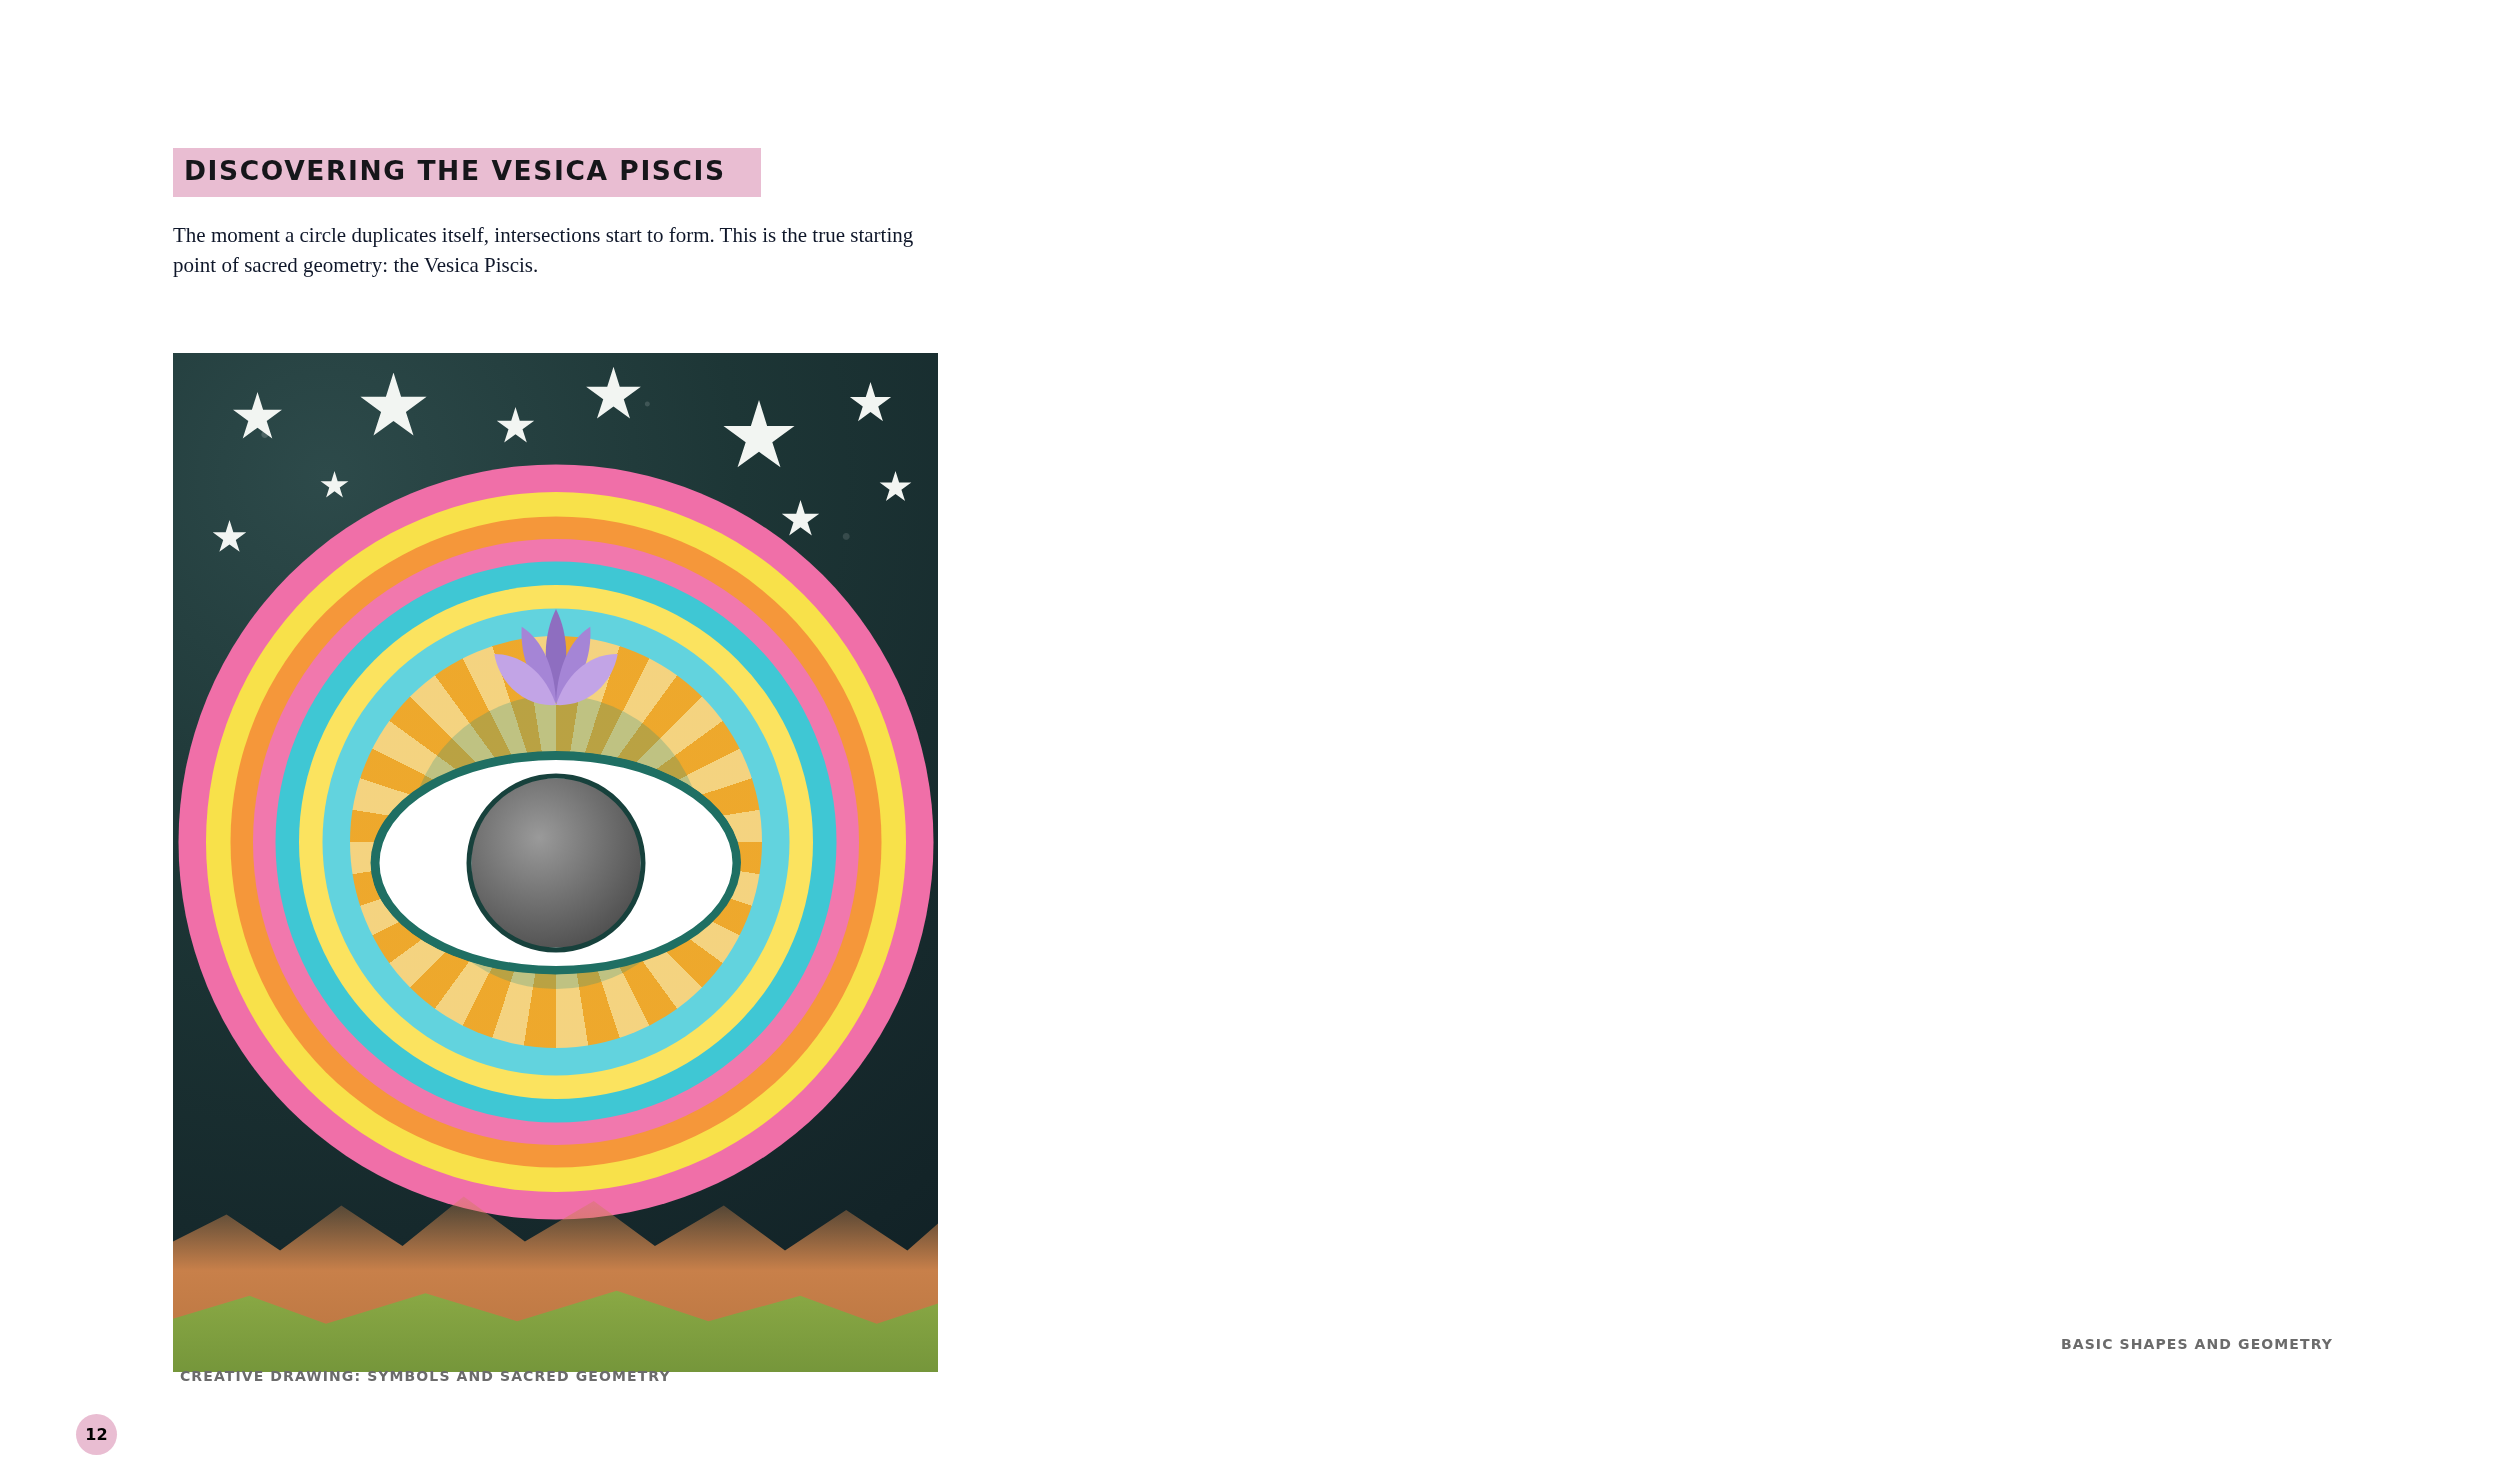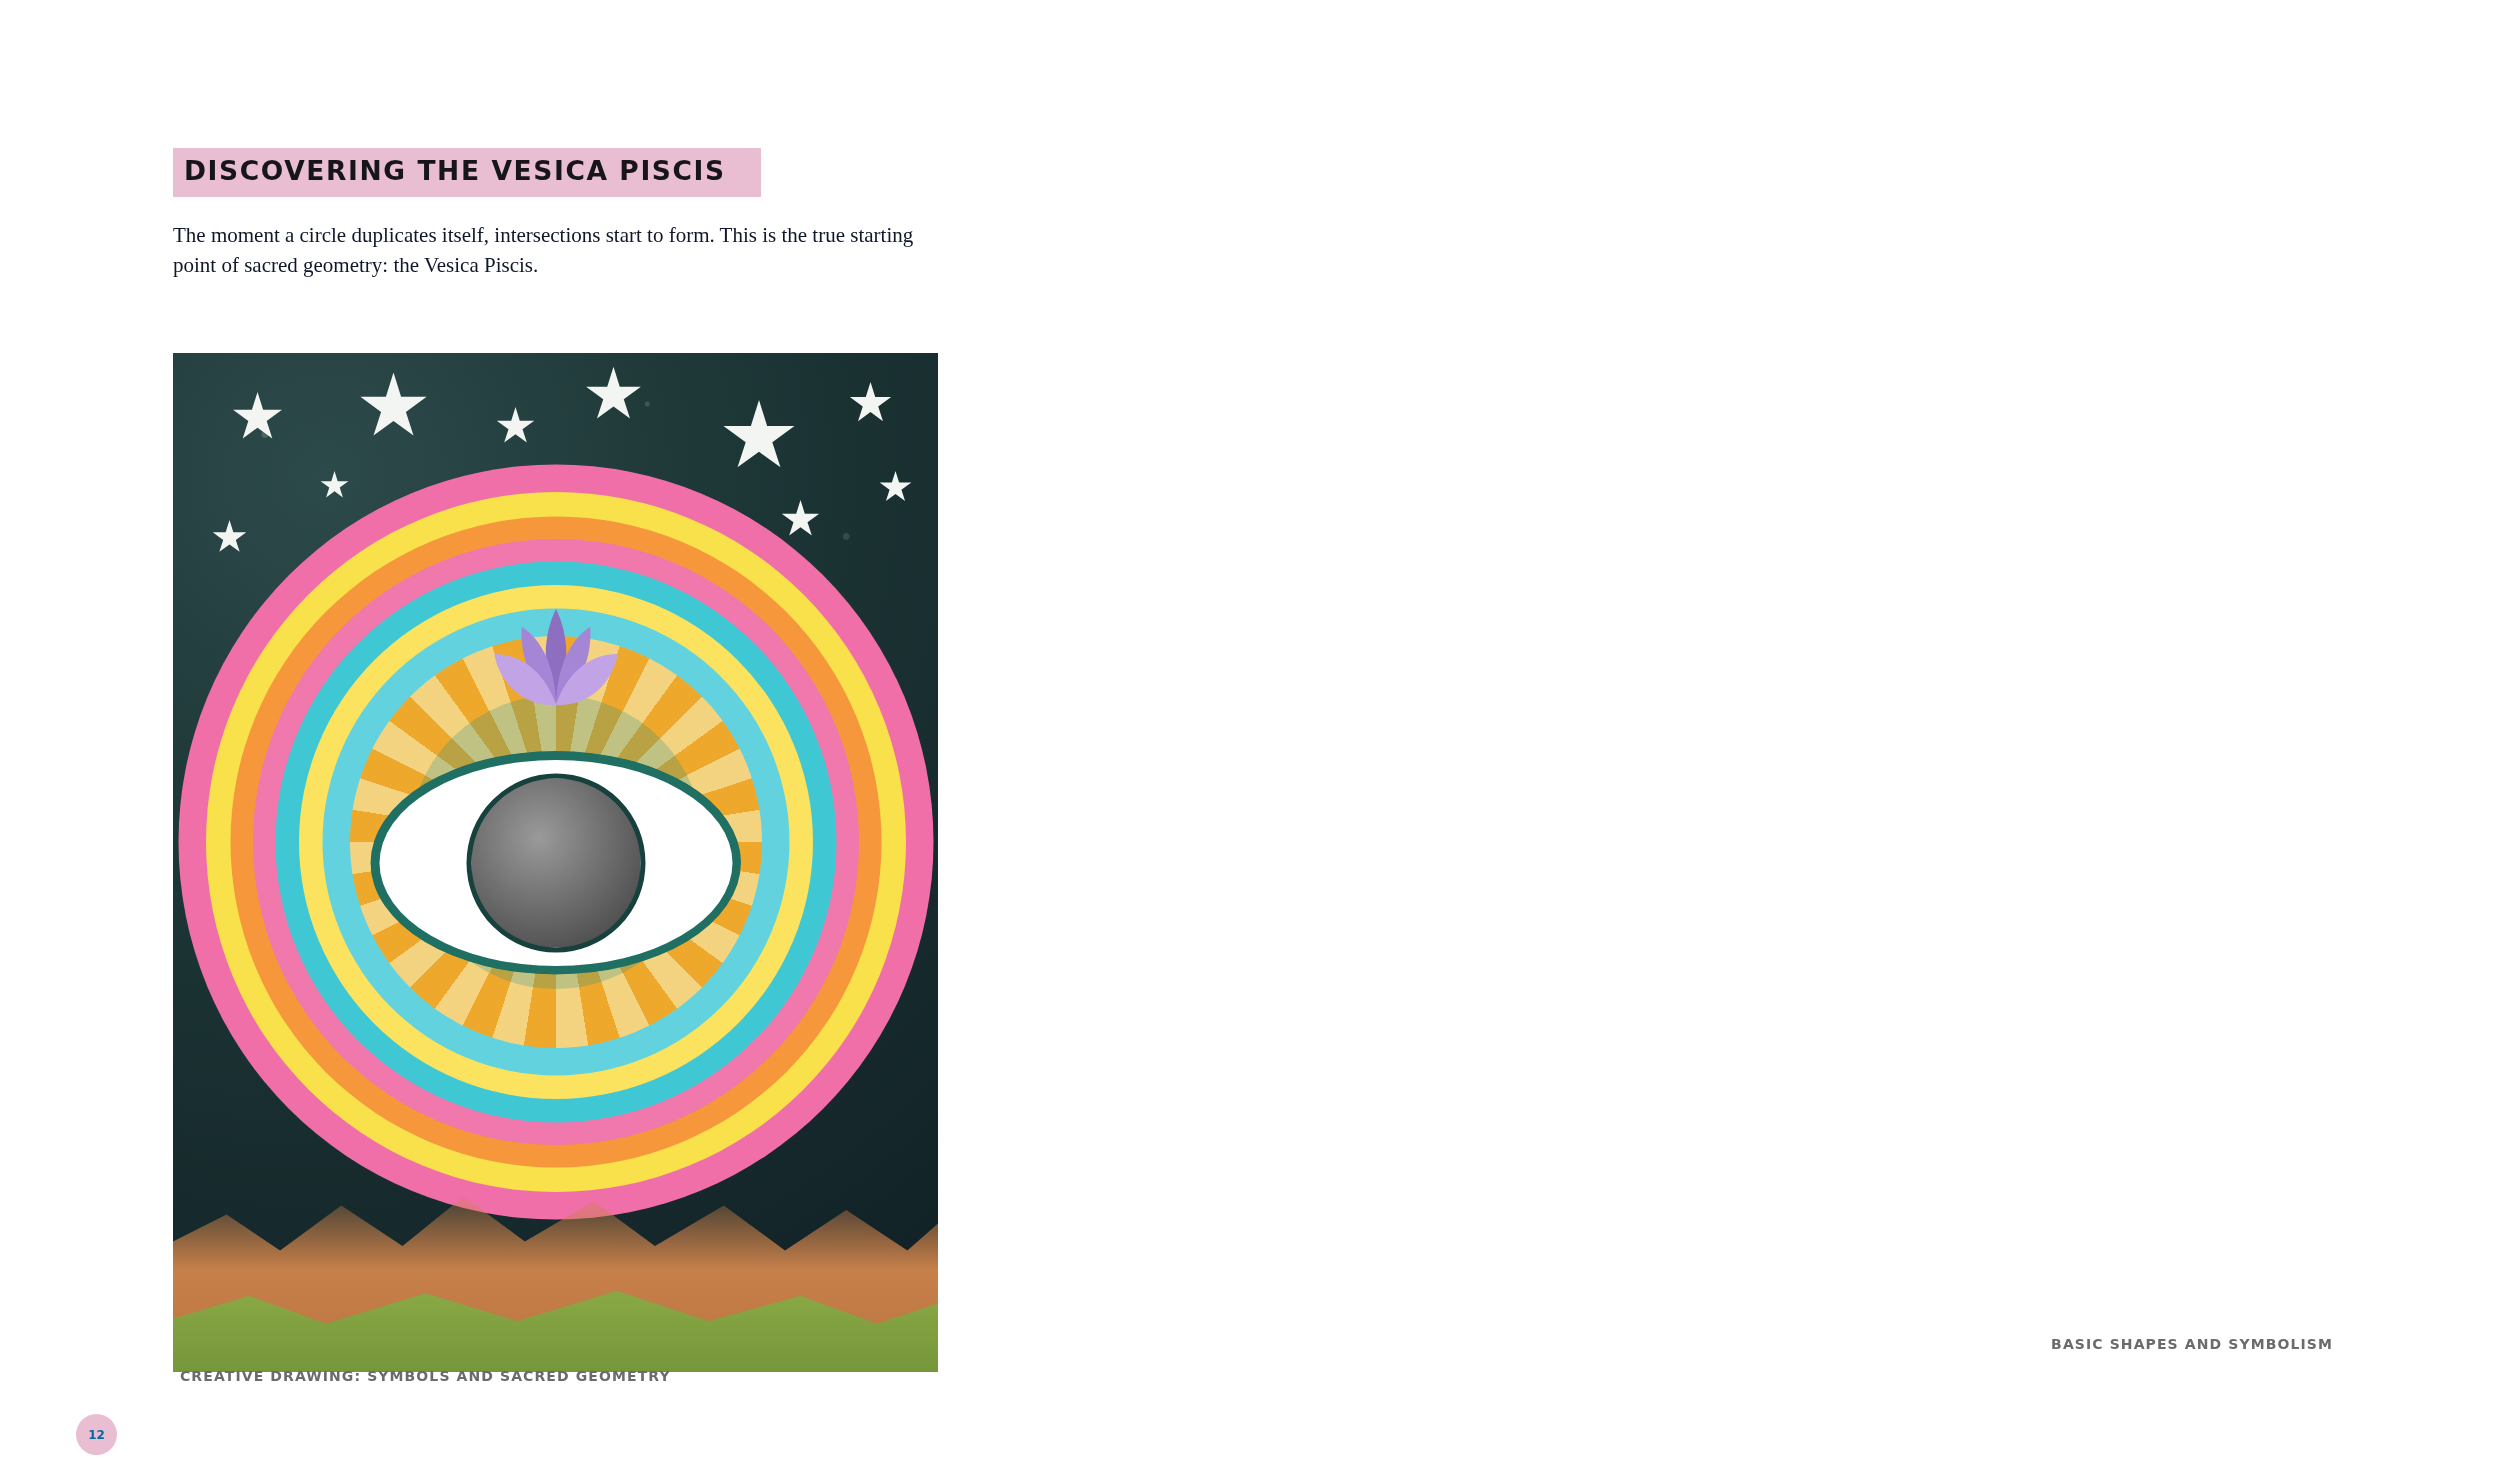--- a/index.html
+++ b/index.html
@@ -166,22 +166,22 @@
     position: absolute;
     width: 41px;
     height: 41px;
     border-radius: 50%;
     background: #e9bdd2;
     display: flex;
     align-items: center;
     justify-content: center;
     font-family: "DejaVu Sans", sans-serif;
     font-weight: 700;
-    font-size: 12px;
-    color: #0369a1;
+    font-size: 16px;
+    color: #000000;
   }
   .folio-left  { left: 76px;  top: 1382px; }
   .running-head {
     position: absolute;
     font-family: "DejaVu Sans", sans-serif;
     font-weight: 700;
     font-size: 14px;
     letter-spacing: 1.1px;
     color: #6b6b6b;
     top: 1336px;
@@ -244,18 +244,18 @@
       <div class="art-bottom"></div>
       <div class="art-bottom2"></div>
     </div>
 
     <div class="folio-circle folio-left">12</div>
     <div class="running-head rh-left">CREATIVE DRAWING: SYMBOLS AND SACRED GEOMETRY</div>
   </div>
 
   <div class="page page-right">
 
-    <div class="running-head rh-right">BASIC SHAPES AND SYMBOLISM</div>
+    <div class="running-head rh-right">BASIC SHAPES AND GEOMETRY</div>
 
   </div>
 
 </div>
 
 
 </body></html>

